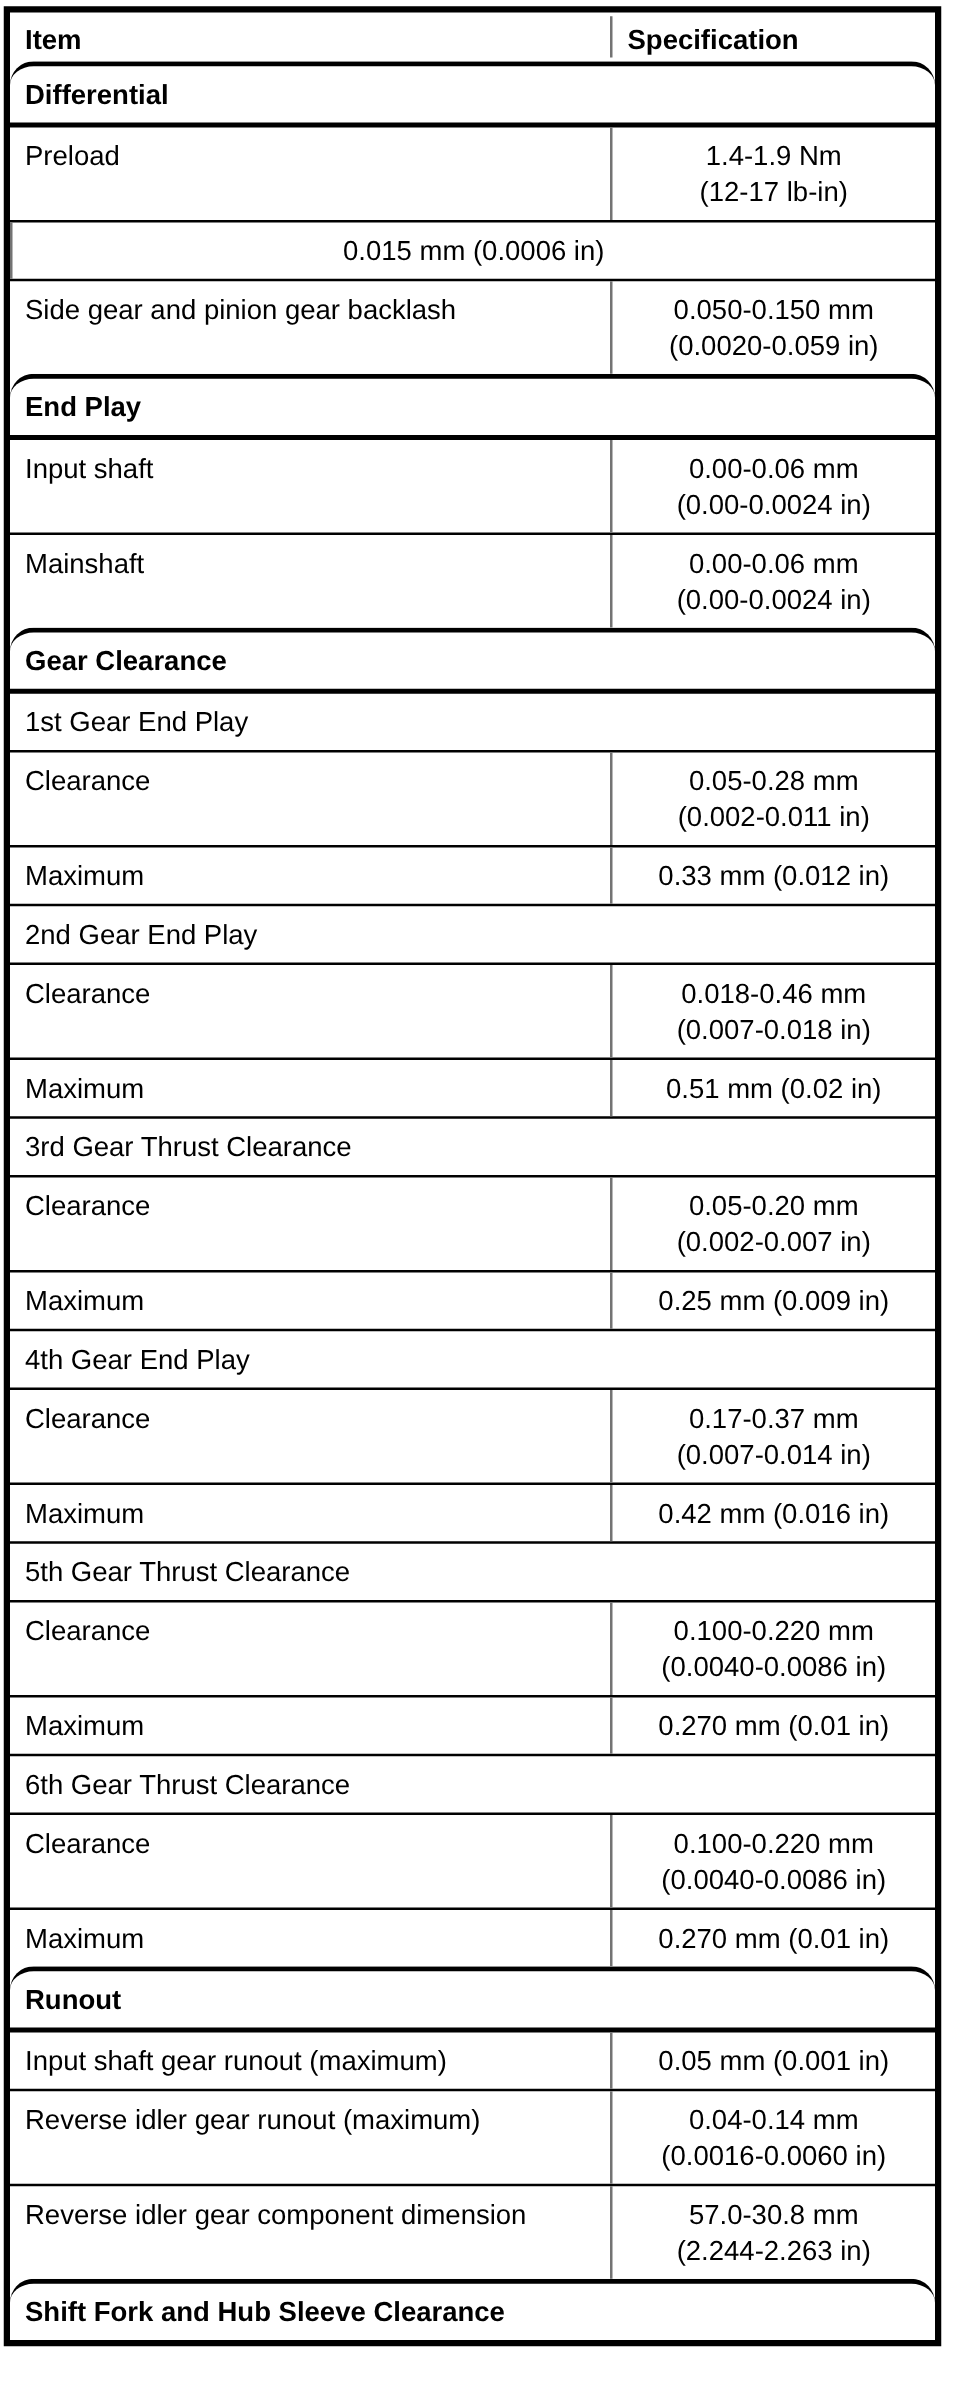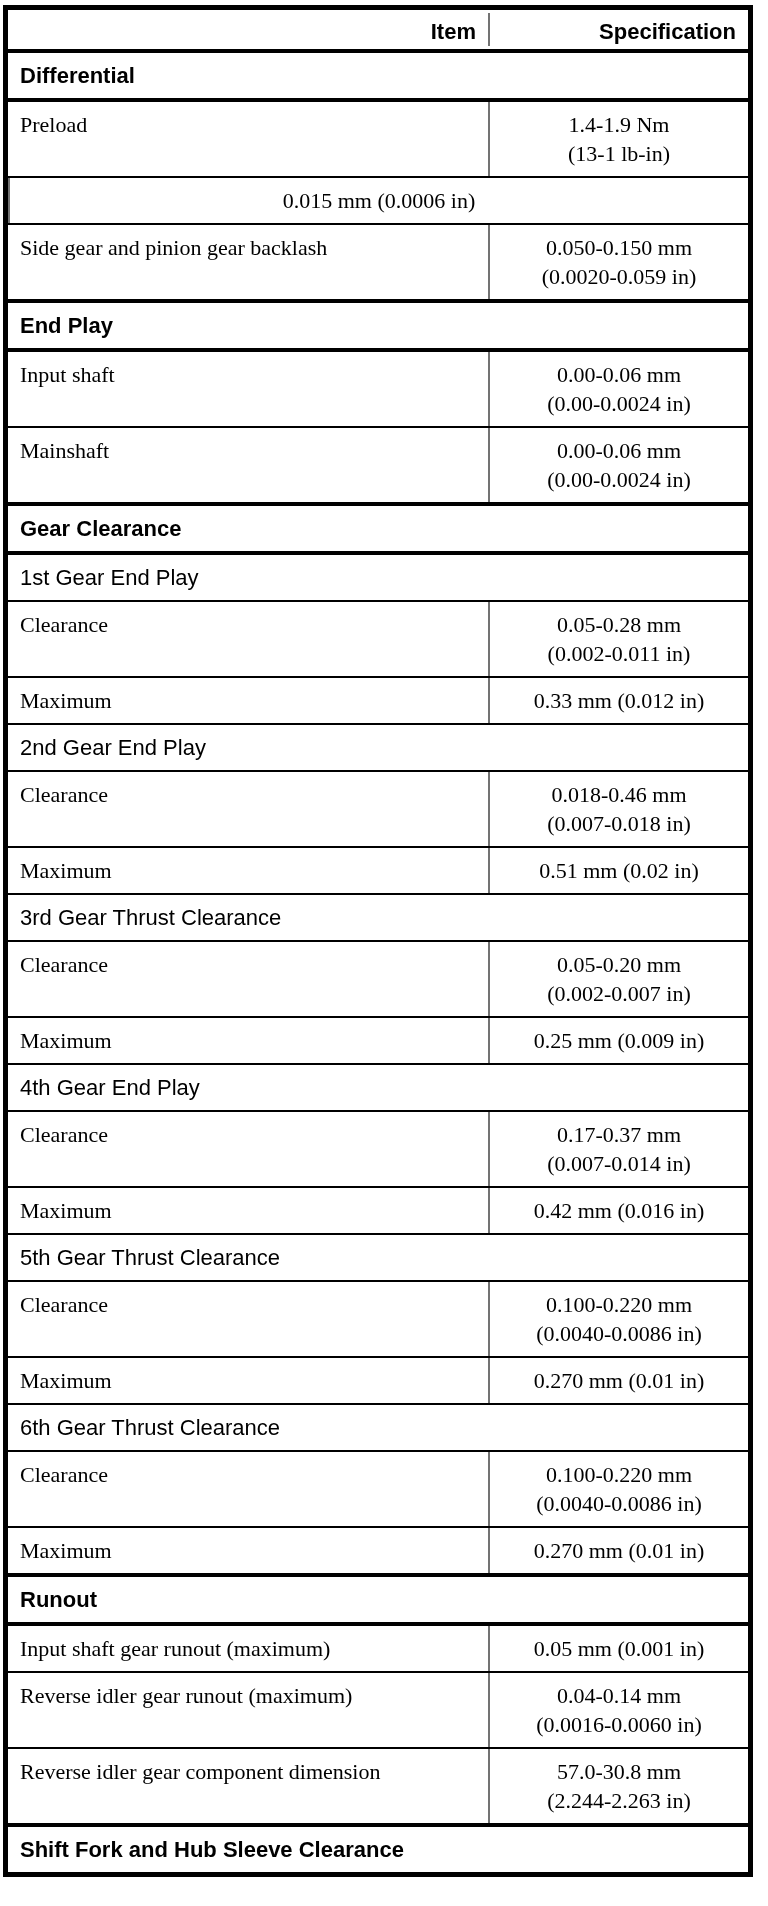--- a/index.html
+++ b/index.html
@@ -32,31 +32,31 @@
   .row.header {
     border-top: none;
     min-height: 39px;
     align-items: center;
   }
   .row.section {
     border-top-width: 4px;
     min-height: 49px;
     align-items: center;
     font-weight: bold;
+    border-radius: 19px;
   }
   .row.section + .row {
     border-top-width: 4px;
   }
   .row.subsection {
     min-height: 44px;
     align-items: flex-start;
   }
   .row.data {
     min-height: 46px;
-    font-family: Liberation Serif, serif;
   }
   .cell {
     box-sizing: border-box;
     font-size: 22px;
     line-height: 29px;
     padding: 8px 12px;
     overflow: hidden;
   }
   .cell.item {
     flex: 0 0 480px;
@@ -68,41 +68,41 @@
     text-align: left;
   }
   .cell.spec {
     flex: 1 1 auto;
     border-left: 2px solid #737373;
     text-align: center;
     white-space: pre-line;
   }
   .row.header .cell {
     font-weight: bold;
-    text-align: right;
+    text-align: left;
     padding-top: 4px;
     padding-bottom: 0;
   }
 </style>
 </head>
 <body>
 
 <div class="spec-table">
   <div class="row header">
     <div class="cell item">Item</div>
     <div class="cell spec">Specification</div>
   </div>
   <div>
       <div class="row section">
         <div class="cell full">Differential</div>
       </div>
       <div class="row data">
         <div class="cell item">Preload</div>
         <div class="cell spec">1.4-1.9 Nm
-(13-1 lb-in)</div>
+(12-17 lb-in)</div>
       </div>
       <div class="row data">
         <div class="cell spec">0.015 mm (0.0006 in)</div>
       </div>
       <div class="row data">
         <div class="cell item">Side gear and pinion gear backlash</div>
         <div class="cell spec">0.050-0.150 mm
 (0.0020-0.059 in)</div>
       </div>
       <div class="row section">

